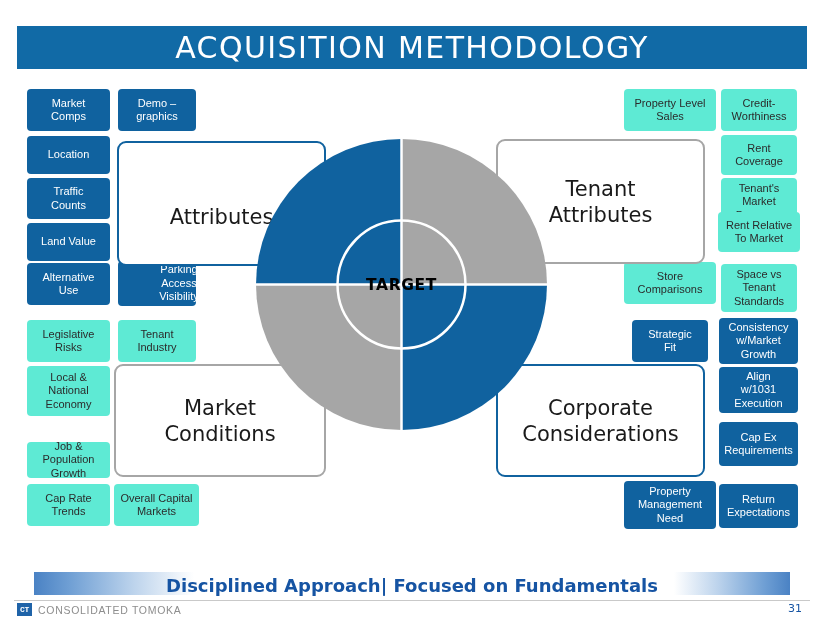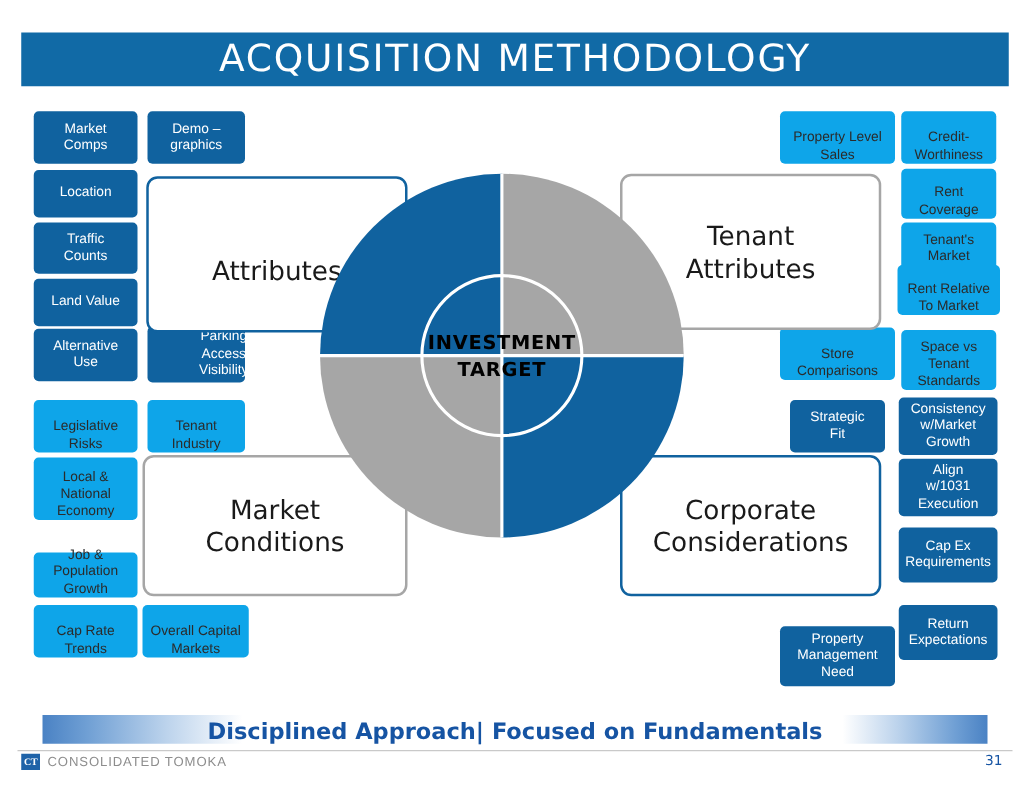--- a/index.html
+++ b/index.html
@@ -53,23 +53,22 @@
     line-height: 13.5px;
     padding: 0 3px;
     box-sizing: border-box;
     font-family: "Liberation Sans", sans-serif;
   }
   .chip.blue {
     background: #10629F;
     color: #ffffff;
   }
   .chip.gray {
-    background: #0ea5e9;
+    background: #5eead4;
     color: #2b2b2b;
-    align-items: flex-end;
   }
 
   
   .panel {
     position: absolute;
     background: #ffffff;
     border-radius: 9px;
     display: flex;
     align-items: center;
     justify-content: center;
@@ -171,21 +170,21 @@
     background: #1F63A8;
     position: relative;
     display: flex;
     align-items: center;
     justify-content: center;
   }
   #brand-mark span {
     color: #ffffff;
     font-size: 8px;
     font-weight: bold;
-    font-family: Liberation Serif, serif;
+    font-family: Liberation Mono, monospace;
     letter-spacing: -0.3px;
   }
   #brand-name {
     color: #8d8d8d;
     font-size: 10.5px;
     letter-spacing: 0.7px;
     font-family: "Liberation Sans", sans-serif;
   }
   #page-number {
     position: absolute;
@@ -367,21 +366,21 @@
     </span>
   </div>
 
   <div class="chip blue" style="left:719px; top:422px; width:79px; height:44px;">
     <span>
       <span>Cap Ex</span><br>
       <span>Requirements</span>
     </span>
   </div>
 
-  <div class="chip blue" style="left:624px; top:481px; width:92px; height:48px;margin-top:20px;">
+  <div class="chip blue" style="left:624px; top:481px; width:92px; height:48px;">
     <span>
       <span>Property</span><br>
       <span>Management</span><br>
       <span>Need</span>
     </span>
   </div>
 
   <div class="chip blue" style="left:719px; top:484px; width:79px; height:44px;">
     <span>
       <span>Return</span><br>
@@ -424,21 +423,20 @@
       <path d="M148.5 148.5 L294 148.5 A145.5 145.5 0 0 0 148.5 3 Z" fill="#A6A6A6"></path>
       <path d="M148.5 148.5 L3 148.5 A145.5 145.5 0 0 0 148.5 294 Z" fill="#A6A6A6"></path>
       <path d="M148.5 148.5 L148.5 294 A145.5 145.5 0 0 0 294 148.5 Z" fill="#10629F"></path>
 
       <line x1="148.5" y1="3" x2="148.5" y2="294" stroke="#ffffff" stroke-width="2.5"></line>
       <line x1="3" y1="148.5" x2="294" y2="148.5" stroke="#ffffff" stroke-width="2.5"></line>
 
       <circle cx="148.5" cy="148.5" r="64" fill="none" stroke="#ffffff" stroke-width="2.5"></circle>
     </svg>
     <div id="center-label">
-      <div>INVESTMENT</div>
       <div>TARGET</div>
     </div>
   </div>
 
   <div class="grad-bar" id="grad-left"></div>
   <div class="grad-bar" id="grad-right"></div>
   <div id="footer-tag">
     <div id="tagline">Disciplined Approach|  Focused on Fundamentals</div>
   </div>
 

